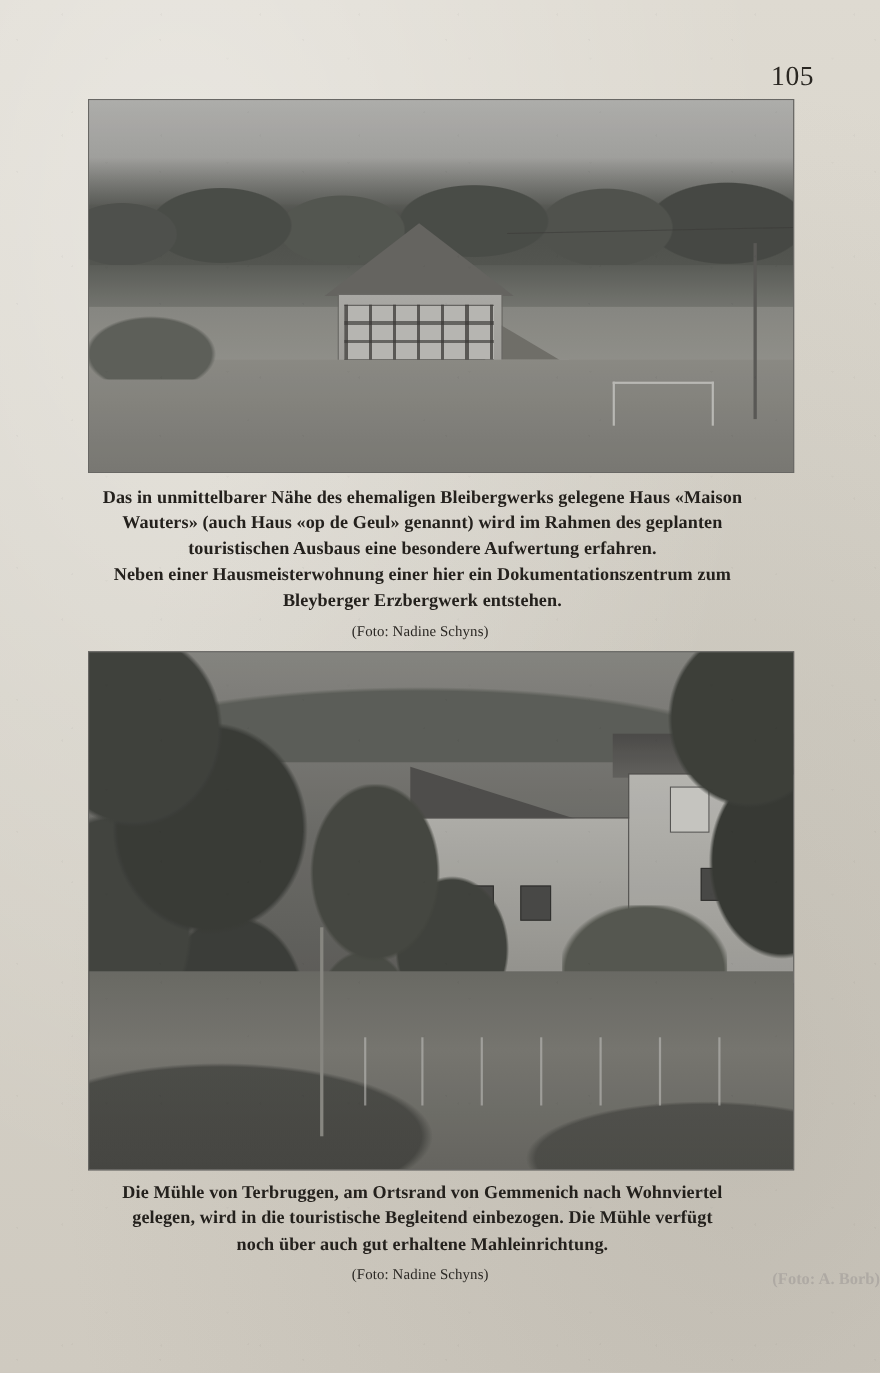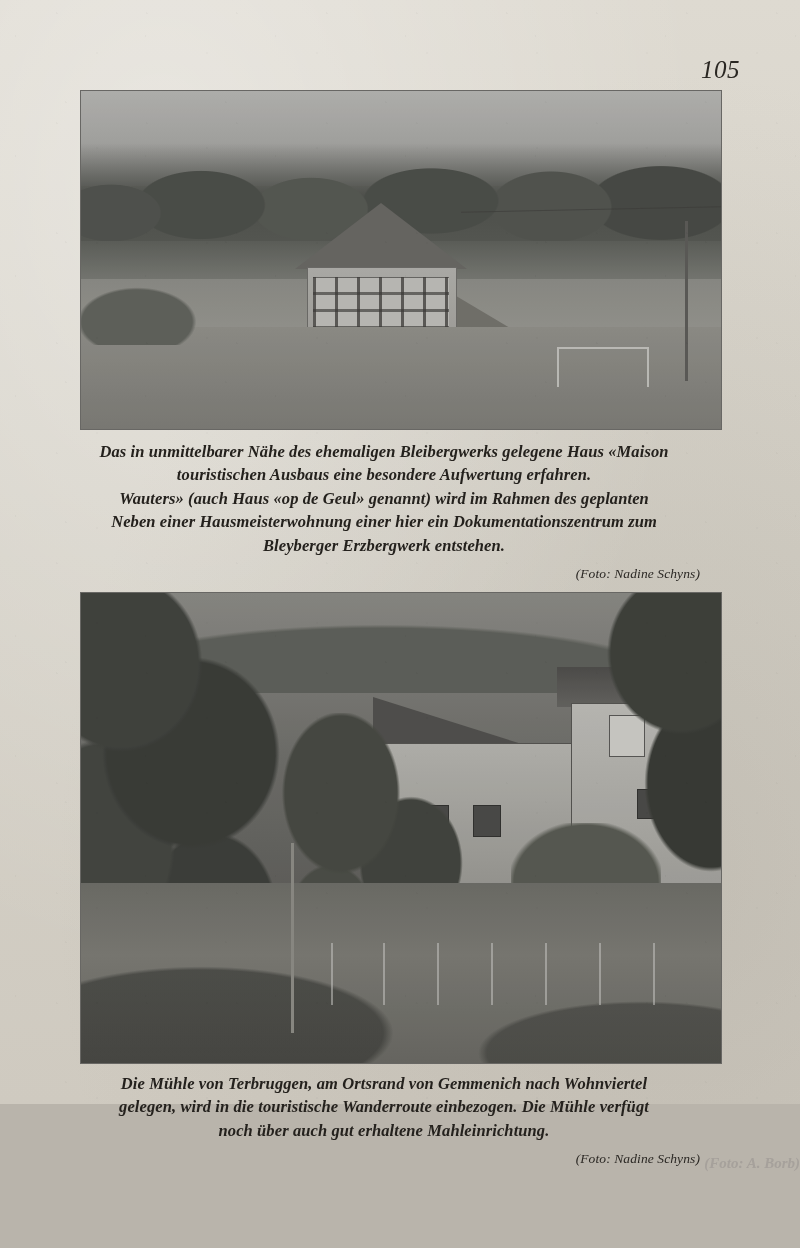--- a/index.html
+++ b/index.html
@@ -9,27 +9,26 @@
   }
   body {
     width: 800px;
     height: 1248px;
     overflow: hidden;
     font-family: "Liberation Serif", serif;
   }
   .page {
     position: relative;
     width: 800px;
-    height: 1104px;
+    height: 1248px;
     background: #d9d5cc;
     background-image:
       radial-gradient(ellipse at 20% 15%, rgba(255,255,255,0.35), rgba(255,255,255,0) 60%),
       radial-gradient(ellipse at 85% 80%, rgba(160,155,145,0.30), rgba(160,155,145,0) 65%),
       linear-gradient(180deg, #dedad1 0%, #d5d1c7 50%, #cfcac0 100%);
-    font-style: italic;
   }
   
   .page::after {
     content: "";
     position: absolute;
     inset: 0;
     pointer-events: none;
     background-image:
       radial-gradient(circle at 12% 30%, rgba(0,0,0,0.035) 0 1px, transparent 1px),
       radial-gradient(circle at 63% 12%, rgba(0,0,0,0.03) 0 1px, transparent 1px),
@@ -237,21 +236,21 @@
     text-align: center;
     color: #24211d;
     font-weight: bold;
     font-size: 16.5px;
     line-height: 1.42;
     letter-spacing: 0.1px;
   }
   .caption .line { display: block; }
   .credit {
     display: block;
-    text-align: right;
+    text-align: center;
     font-weight: normal;
     font-size: 13.5px;
     margin-top: 7px;
     padding-right: 4px;
     color: #2a2723;
   }
 
   
   .ghost {
     position: absolute;
@@ -288,22 +287,22 @@
       <div class="p1-field"></div>
       <div class="p1-goal"></div>
       <div class="p1-shrub-l"></div>
       <div class="p1-pole"></div>
       <div class="p1-wire"></div>
     </div>
   </div>
 
   <div class="caption" style="top:440px;">
     <span class="line">Das in unmittelbarer Nähe des ehemaligen Bleibergwerks gelegene Haus «Maison</span>
+    <span class="line">Wauters» (auch Haus «op de Geul» genannt) wird im Rahmen des geplanten</span>
     <span class="line">touristischen Ausbaus eine  besondere Aufwertung erfahren.</span>
-    <span class="line">Wauters» (auch Haus «op de Geul» genannt) wird im Rahmen des geplanten</span>
     <span class="line">Neben einer Hausmeisterwohnung einer hier ein Dokumentationszentrum zum</span>
     <span class="line">Bleyberger Erzbergwerk entstehen.</span>
     <span class="credit">(Foto: Nadine Schyns)</span>
   </div>
 
 
   <div class="figure" style="top:592px;">
     <div class="photo photo-2">
       <div class="p2-bg"></div>
       <div class="p2-hill"></div>
@@ -333,20 +332,20 @@
         <span style="left:160px;"></span>
         <span style="left:214px;"></span>
         <span style="left:268px;"></span>
         <span style="left:322px;"></span>
       </div>
     </div>
   </div>
 
   <div class="caption" style="top:1072px;">
     <span class="line">Die Mühle von Terbruggen, am Ortsrand von Gemmenich nach Wohnviertel</span>
-    <span class="line">gelegen, wird in die touristische Wanderroute einbezogen. Die Mühle verfügt</span>
+    <span class="line">gelegen, wird in die touristische Begleitend einbezogen. Die Mühle verfügt</span>
     <span class="line">noch über auch gut erhaltene Mahleinrichtung.</span>
     <span class="credit">(Foto: Nadine Schyns)</span>
   </div>
 
   <div class="ghost" style="top:1152px; text-align:right; padding-right:90px;">(Foto: A. Borb)</div>
 
 </div>
 
 </body></html>

